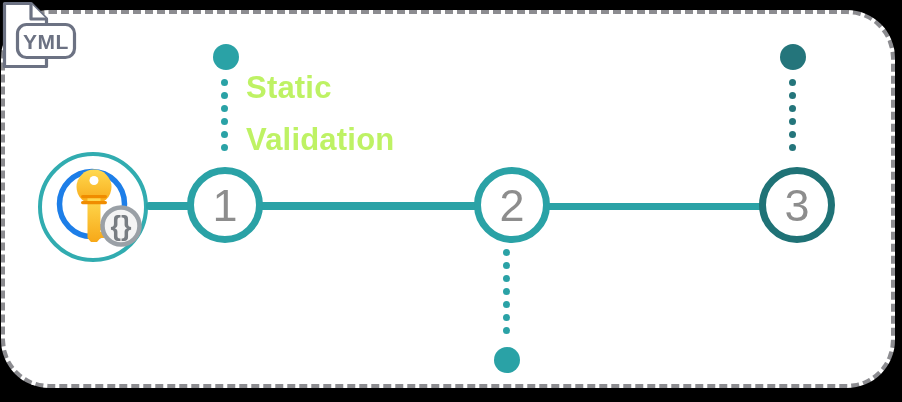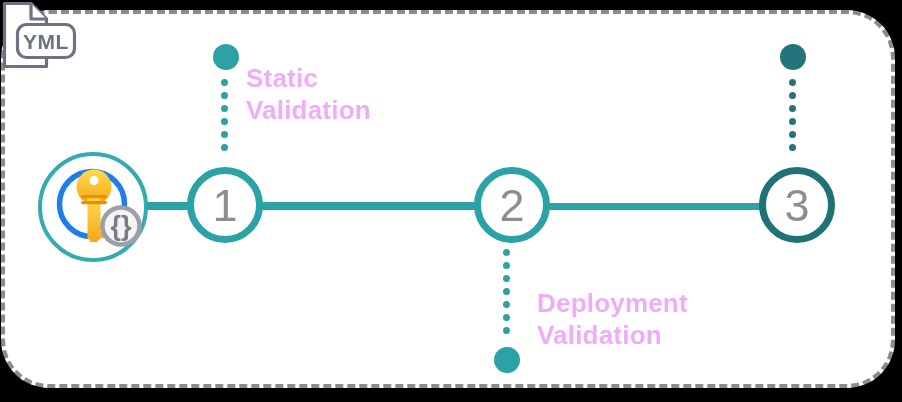--- a/index.html
+++ b/index.html
@@ -34,21 +34,21 @@
   .dots{position:absolute;display:flex;flex-direction:column;gap:6px;}
   .dots i{width:7px;height:7px;border-radius:50%;background:#2AA2A6;display:block;}
   .dots.dark i{background:#24757B;}
   .d1{left:221px;top:79px;}
   .d2{left:503px;top:249px;}
   .d3{left:789px;top:79px;}
   .b1{left:213px;top:44px;}
   .b2{left:494px;top:347px;}
   .b3{left:780px;top:44px;}
   .step-label{
-    position:absolute;color:#f0abfc;font-size:26px;font-weight:700;line-height:32px;
+    position:absolute;color:#bef264;font-size:31px;font-weight:700;line-height:52px;
     letter-spacing:0.2px;
   }
   .lbl1{left:246px;top:62px;width:195px;}
   .lbl2{left:537px;top:287px;width:265px;}
   .lbl3{left:571px;top:66px;white-space:nowrap;}
 </style>
 </head>
 <body>
 
 <div class="stage">
@@ -124,15 +124,14 @@
   <div class="dots dark d3">
     <i></i>
       <i></i>
       <i></i>
       <i></i>
       <i></i>
       <i></i>
   </div>
 
   <div class="step-label lbl1">Static Validation</div>
-  <div class="step-label lbl2">Deployment Validation</div>
 
 </div>
 
 </body></html>

